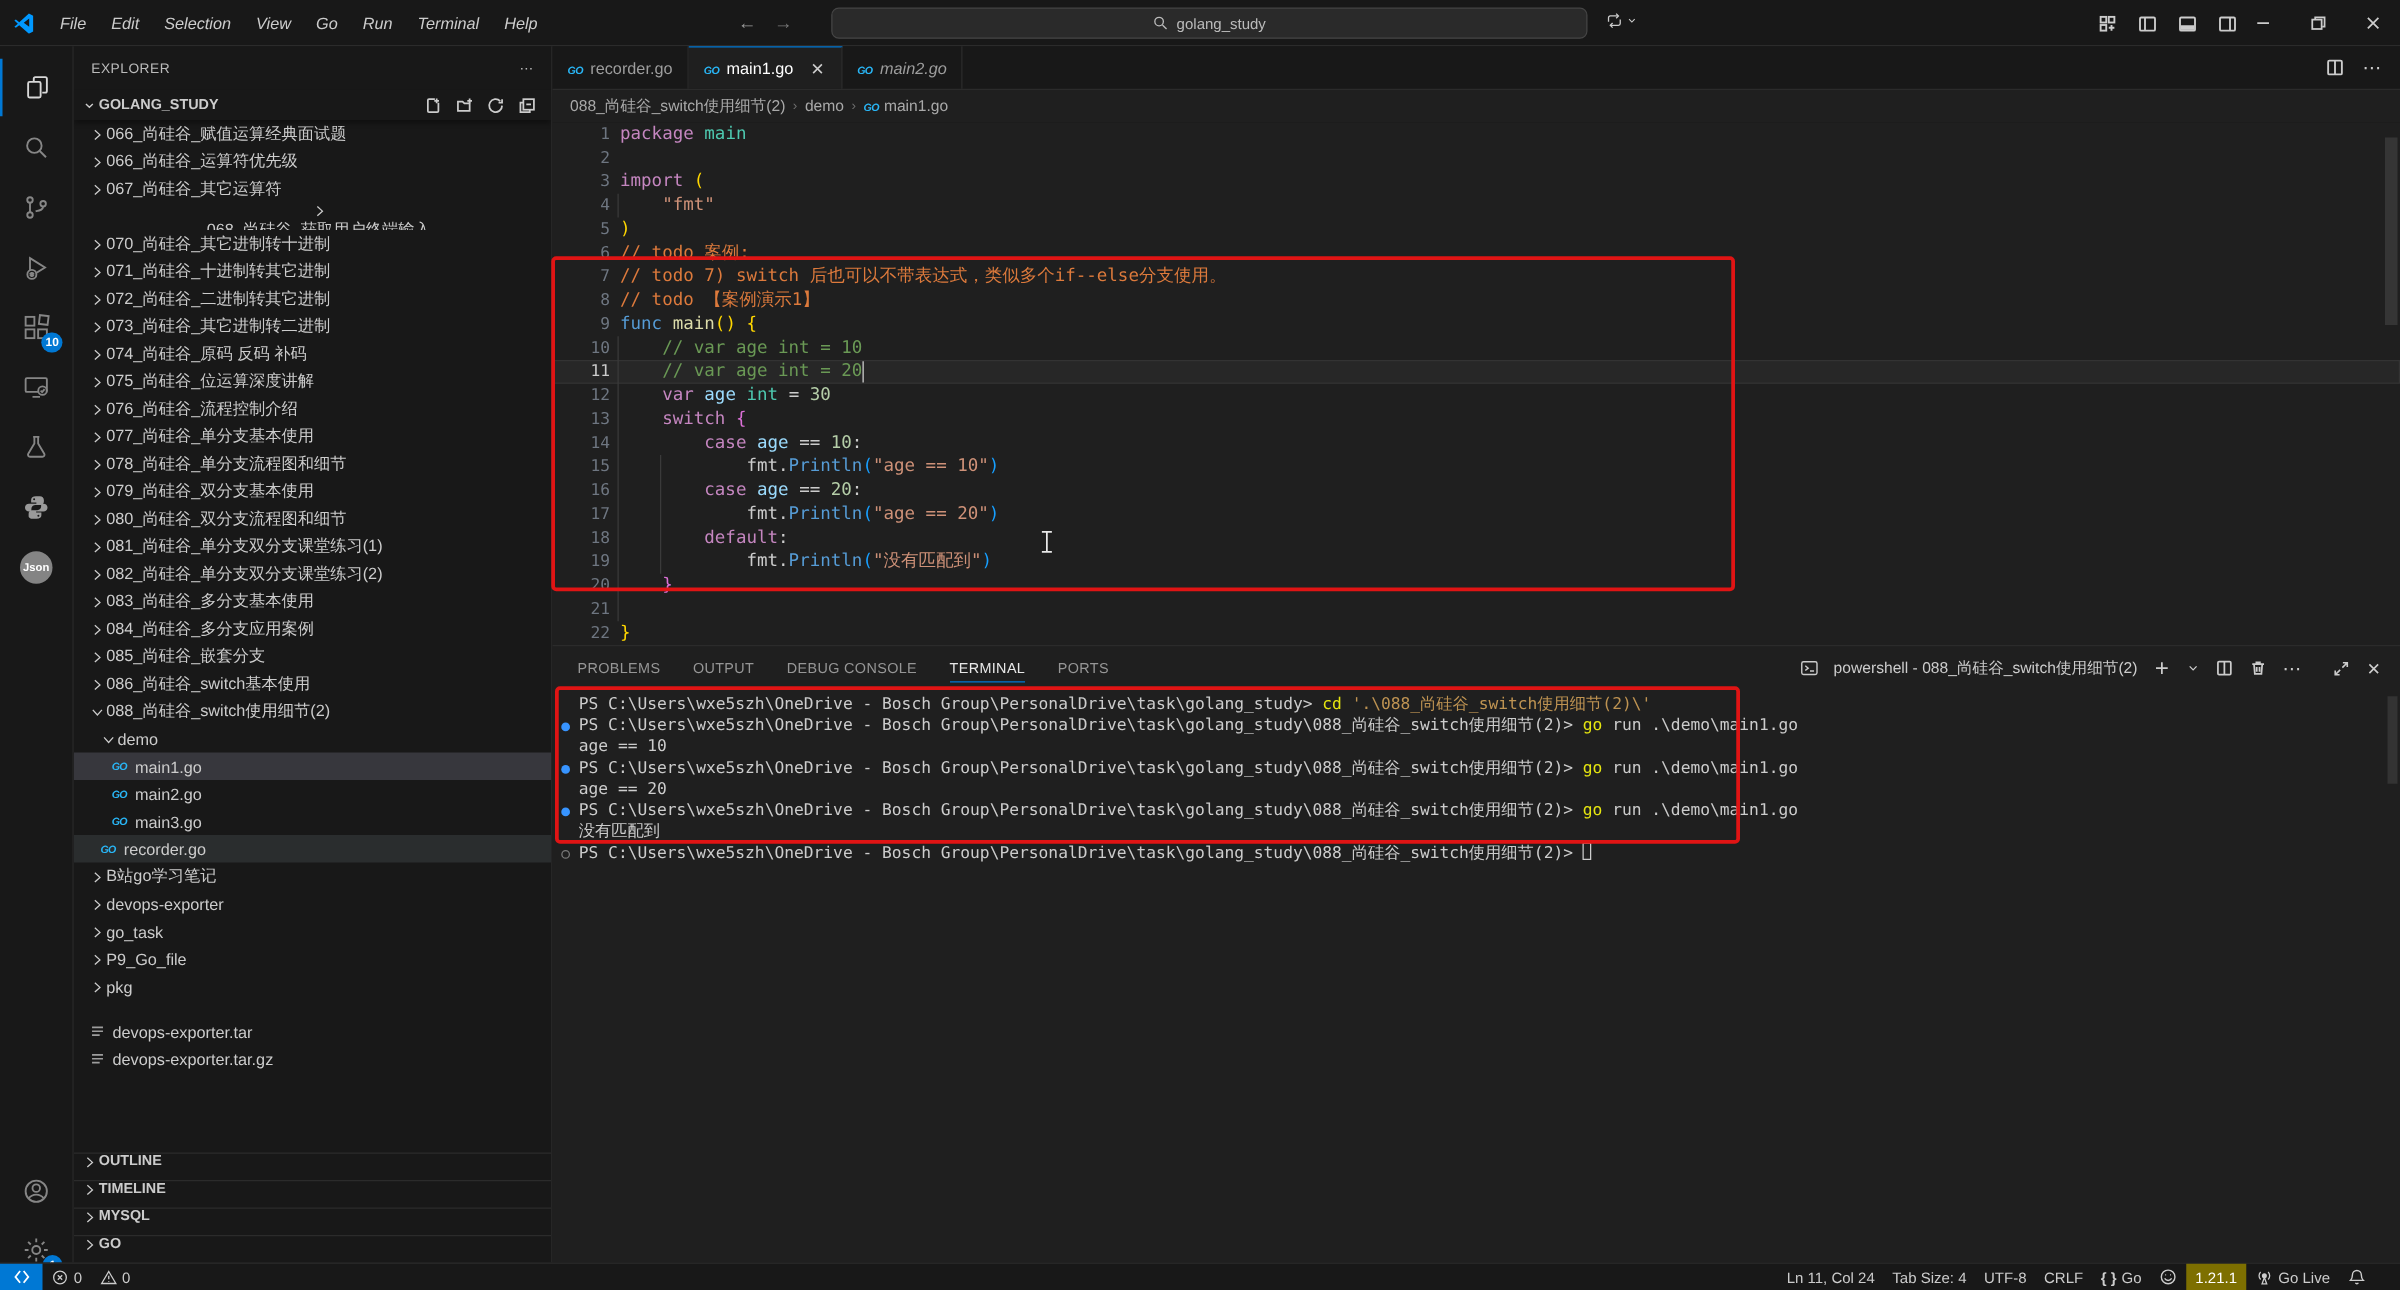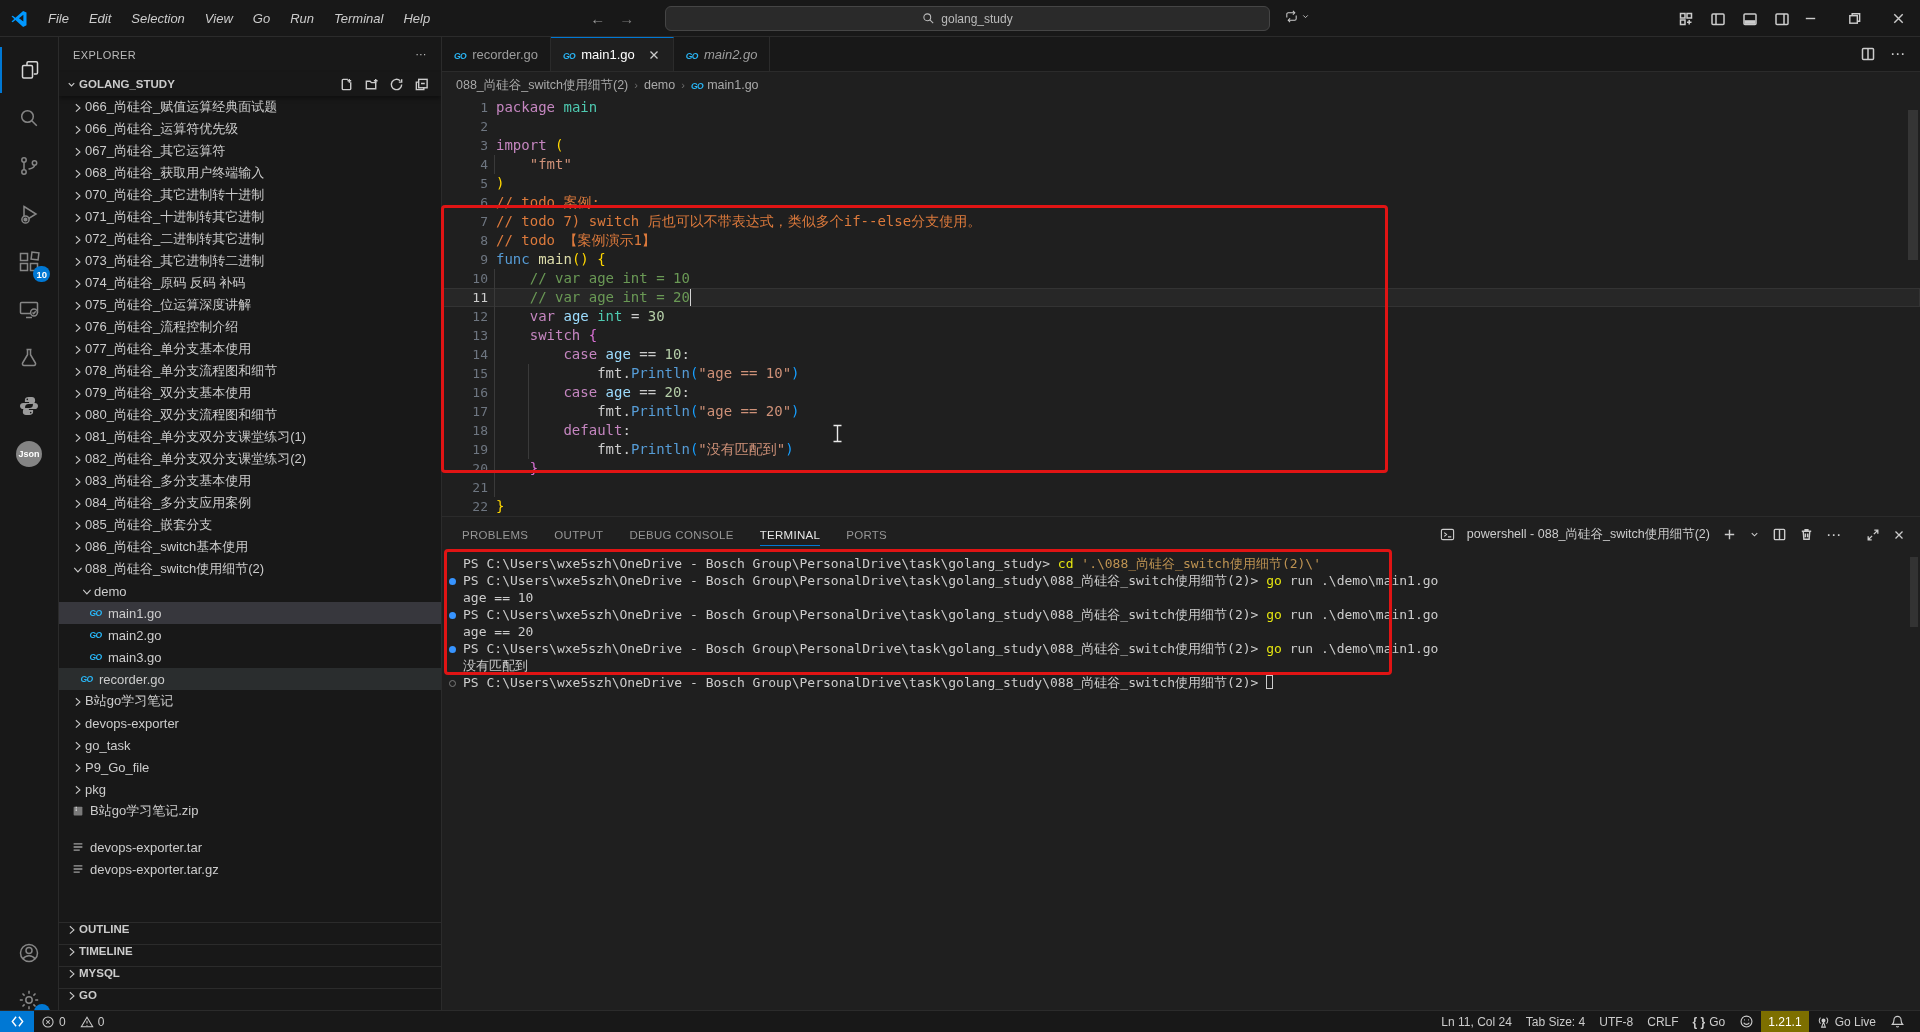--- a/index.html
+++ b/index.html
@@ -76,21 +76,21 @@
   .tdot{position:absolute;left:7px;top:5.5px;width:7px;height:7px;border-radius:50%}
   .tdot.blue{background:#3794ff}
   .tdot.hollow{border:1.2px solid #7a7a7a}
   .tcursor{display:inline-block;width:7px;height:14px;border:1px solid #cccccc;vertical-align:-2px}
   .tok-tp{color:#CCCCCC}.tok-tc{color:#E5E510}.tok-ts{color:#BE9352}
   #term-scroll{position:absolute;right:2px;top:40px;width:8px;height:70px;background:rgba(255,255,255,.09)}
   
   #statusbar{position:absolute;left:0;bottom:0;width:1920px;height:22px;background:#181818;border-top:1px solid #2b2b2b;display:flex;align-items:center;font-size:12px;color:#cccccc}
   #sb-remote{height:100%;width:34px;background:#0078d4;color:#fff;display:flex;align-items:center;justify-content:center}
   .sb-item{display:flex;align-items:center;gap:4px;padding:0 7px;height:100%}
-  #sb-right{margin-left:auto;display:flex;align-items:flex-start;height:100%;padding-right:8px}
+  #sb-right{margin-left:auto;display:flex;align-items:flex-start;height:100%;padding-right:20px}
   
   .red-box{position:absolute;border:3px solid #e01414;border-radius:4px;pointer-events:none;z-index:50}
   #mouse-ibeam{position:absolute;z-index:60;pointer-events:none}
 </style>
 </head>
 <body>
 
 <div id="titlebar">
   <div id="vscode-logo">
     <svg width="18" height="18" viewBox="0 0 24 24">
@@ -313,21 +313,21 @@
         <span>066_尚硅谷_运算符优先级</span>
       </div>
       <div class="trow" style="padding-left: 10px;">
         <span class="chev">
           <svg width="13" height="13" viewBox="0 0 16 16" fill="none" stroke="currentColor" stroke-width="1.5">
             <path d="m6 4 5 4.5L6 13" stroke-width="1.3"></path>
           </svg>
         </span>
         <span>067_尚硅谷_其它运算符</span>
       </div>
-      <div class="trow" style="padding-left: 10px;">
+      <div class="trow" style="padding-left: 10px; flex-direction: column;">
         <span class="chev">
           <svg width="13" height="13" viewBox="0 0 16 16" fill="none" stroke="currentColor" stroke-width="1.5">
             <path d="m6 4 5 4.5L6 13" stroke-width="1.3"></path>
           </svg>
         </span>
         <span>068_尚硅谷_获取用户终端输入</span>
       </div>
       <div class="trow" style="padding-left: 10px;">
         <span class="chev">
           <svg width="13" height="13" viewBox="0 0 16 16" fill="none" stroke="currentColor" stroke-width="1.5">
@@ -536,29 +536,20 @@
         </span>
         <span>P9_Go_file</span>
       </div>
       <div class="trow" style="padding-left: 10px;">
         <span class="chev">
           <svg width="13" height="13" viewBox="0 0 16 16" fill="none" stroke="currentColor" stroke-width="1.5">
             <path d="m6 4 5 4.5L6 13" stroke-width="1.3"></path>
           </svg>
         </span>
         <span>pkg</span>
-      </div>
-      <div class="trow" style="padding-left: 10px;">
-        <span class="fico">
-          <svg width="14" height="14" viewBox="0 0 16 16" fill="none" stroke="currentColor" stroke-width="1.5">
-            <rect x="3" y="3" width="10" height="10" rx="1" fill="#7a7a7a" stroke="none"></rect>
-            <path d="M6 3v2M6 6v2" stroke="#cfcfcf"></path>
-          </svg>
-        </span>
-        <span>B站go学习笔记.zip</span>
       </div>
       <div class="trow" style="padding-left: 10px; margin-top: 14px;">
         <span class="fico">
           <svg width="14" height="14" viewBox="0 0 16 16" fill="none" stroke="currentColor" stroke-width="1.5">
             <path d="M3 4.5h10M3 8h10M3 11.5h7"></path>
           </svg>
         </span>
         <span>devops-exporter.tar</span>
       </div>
       <div class="trow" style="padding-left: 10px;">

